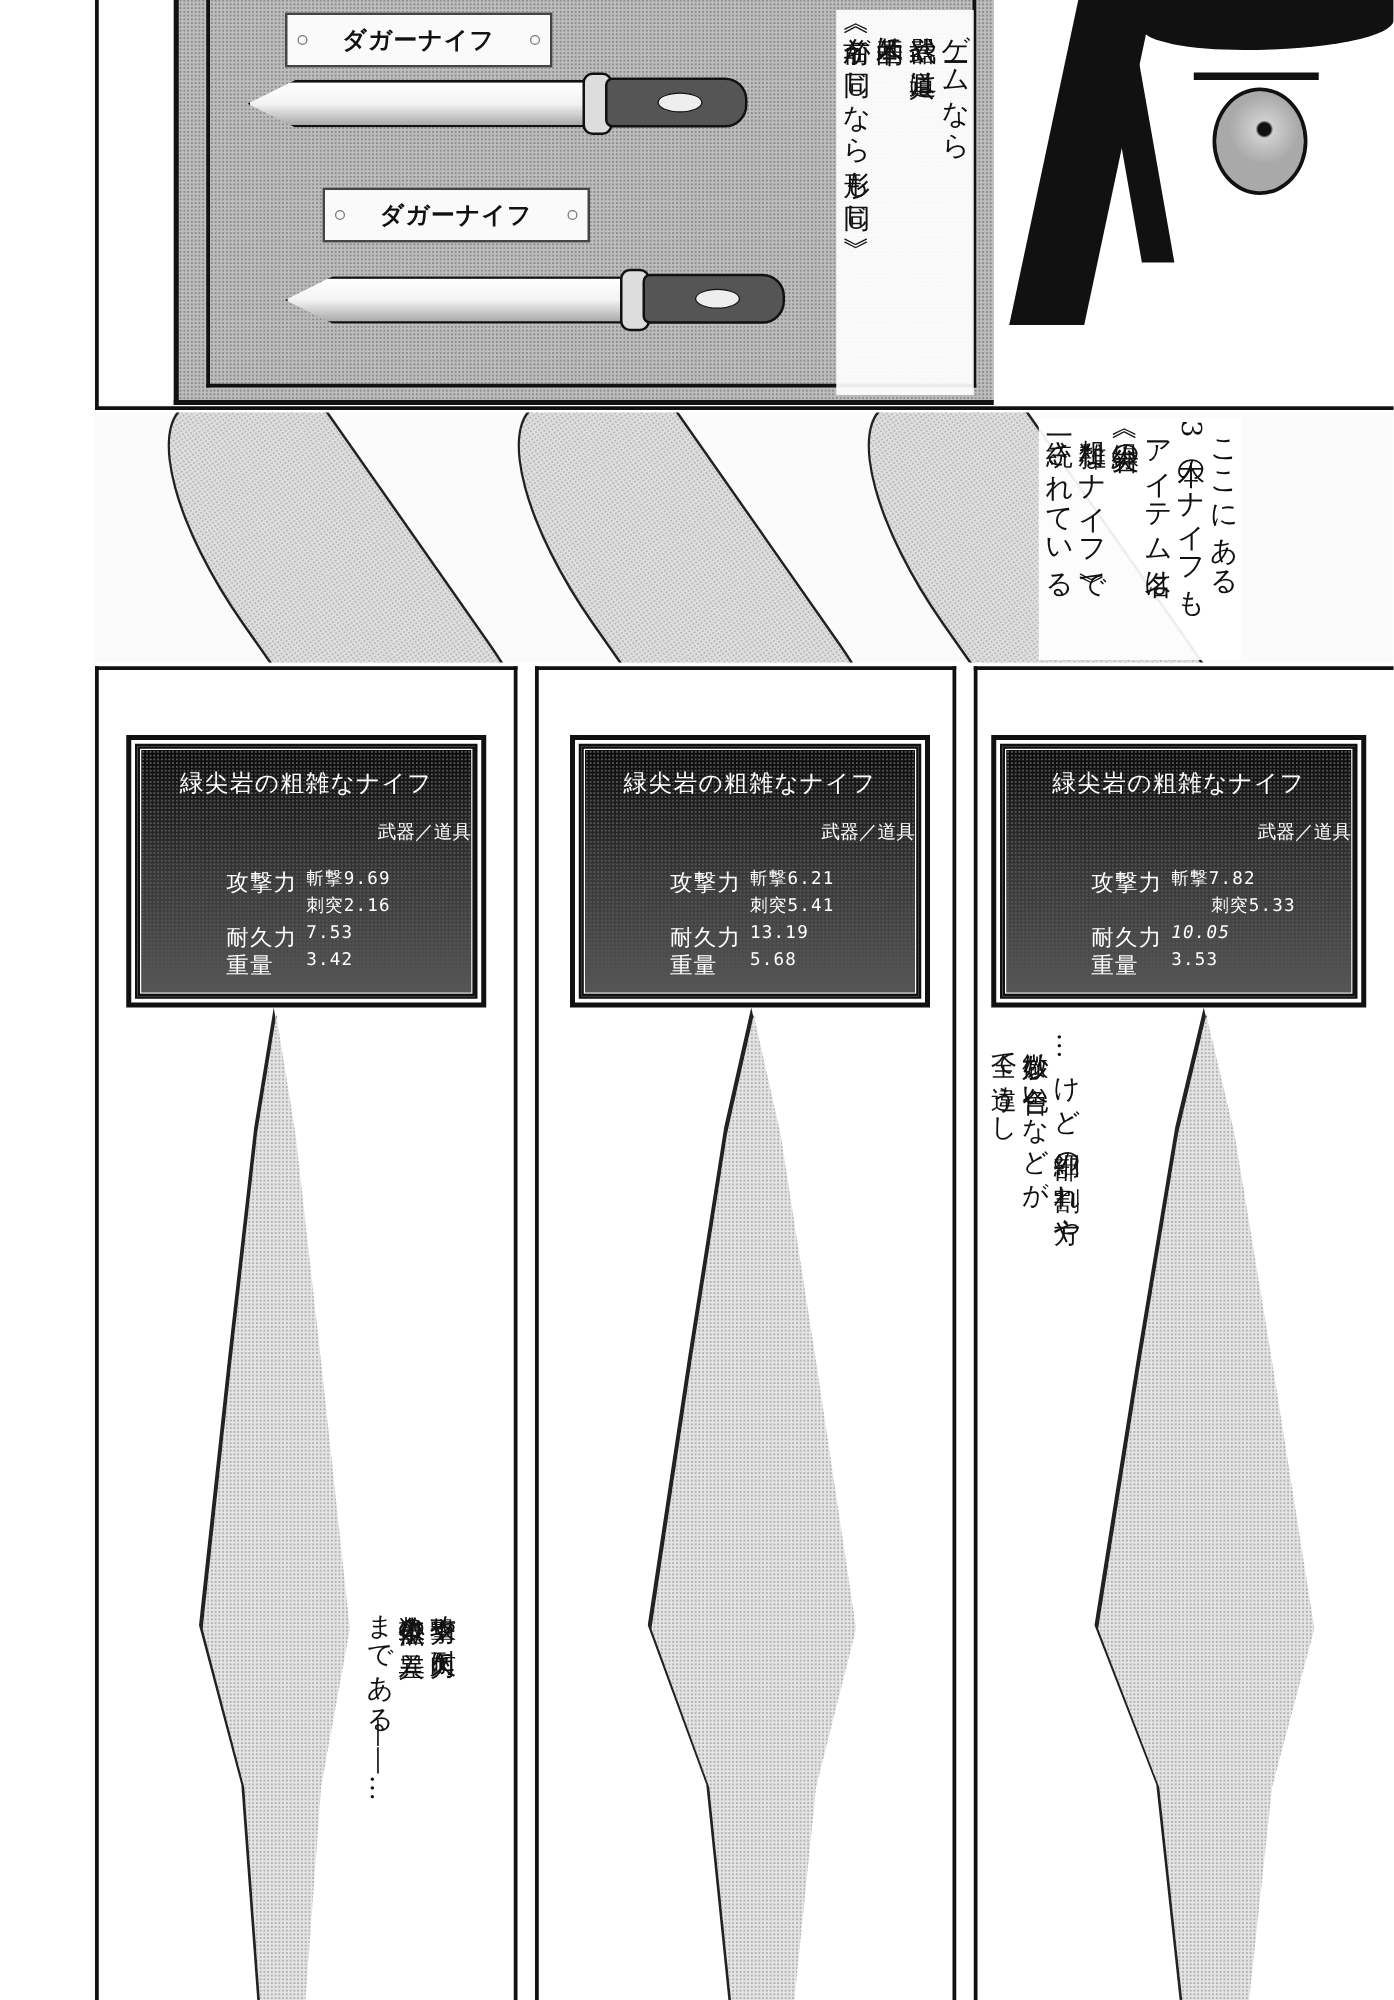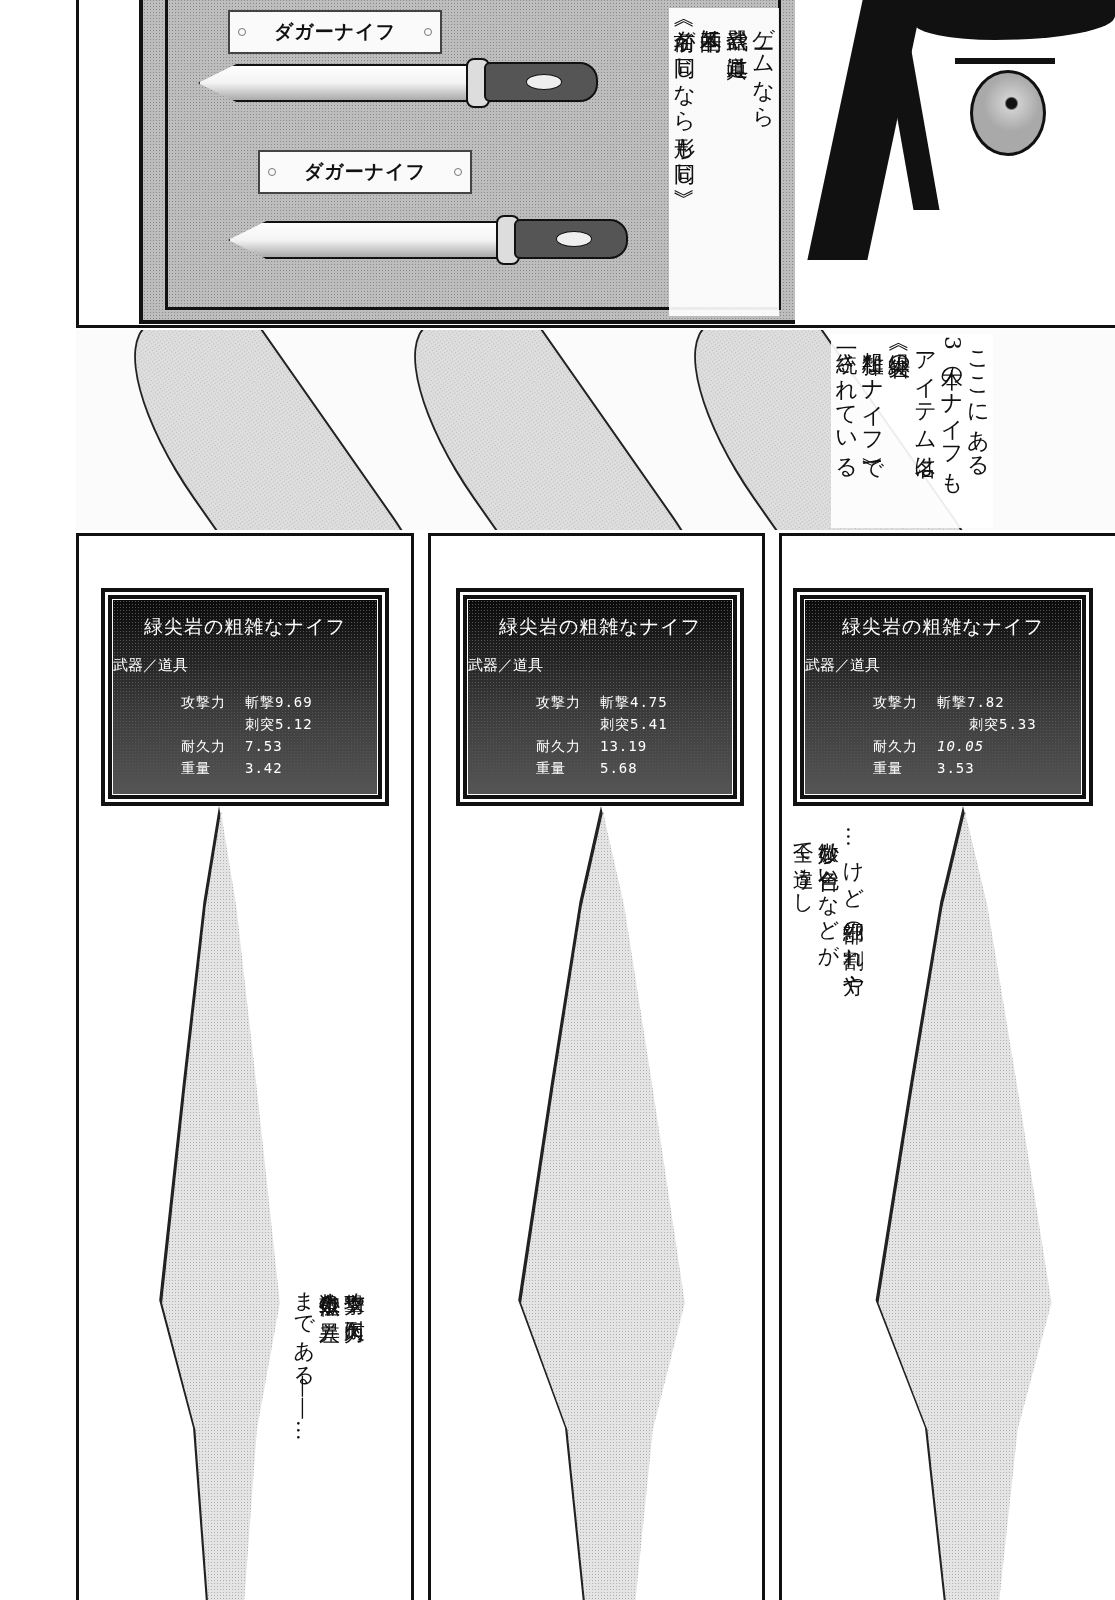--- a/index.html
+++ b/index.html
@@ -29,22 +29,22 @@
   .pb { top:533px; height:1315px; border-bottom:none; }
   #p3 { left:76px; width:338px; }
   #p4 { left:428px; width:337px; }
   #p5 { left:779px; width:336px; border-right:none; }
   .status { position:absolute; top:52px; width:288px; height:218px; background:#fff; border:4px solid #111; box-sizing:border-box; padding:3px; }
   .status-in { width:100%; height:100%; border:2px solid #111; box-sizing:border-box; padding:2px; background:#fff; }
   .status-core { width:100%; height:100%; box-sizing:border-box; border:1px solid #fff; outline:2px solid #111;
      background:#222; background-image: radial-gradient(#555 0.8px, transparent 1px), linear-gradient(#0a0a0a, #3a3a3a 55%, #555);
      background-size:3px 3px, 100% 100%; color:#fff; position:relative; }
   .st-title { position:absolute; top:14px; left:0; right:0; text-align:center; font-size:19px; letter-spacing:1px; }
-  .st-type { position:absolute; top:56px; left:0; right:0; text-align:left; font-size:15px; }
-  .st-row { position:absolute; font-size:14px; letter-spacing:1px; }
+  .st-type { position:absolute; top:56px; left:0; right:0; text-align:right; font-size:15px; }
+  .st-row { position:absolute; font-size:18px; letter-spacing:1px; }
   .st-label { left:68px; } .st-val { left:132px; font-family:"DejaVu Sans Mono", monospace; font-size:14px; }
   .blade-stone { position:absolute; background-color:#e4e4e4; background-image: radial-gradient(#b0b0b0 0.7px, transparent 1px); background-size:3px 3px; border:2px solid #222;
      clip-path: polygon(50% 0, 62% 12%, 78% 35%, 96% 62%, 78% 78%, 68% 100%, 40% 100%, 30% 78%, 4% 62%, 22% 35%, 38% 12%); }
   .blade-edge { position:absolute; background:#222;
      clip-path: polygon(50% 0, 62% 12%, 78% 35%, 96% 62%, 78% 78%, 68% 100%, 40% 100%, 30% 78%, 4% 62%, 22% 35%, 38% 12%); }
   .gutter-left { position:absolute; left:0; top:0; width:76px; height:1600px; background:#fff; }
 </style>
 </head>
 <body>
 
@@ -105,21 +105,21 @@
 </div>
 
 <div class="panel pb" id="p3">
   <div class="status" style="left:22px;">
     <div class="status-in">
         <div class="status-core">
       <div class="st-title">緑尖岩の粗雑なナイフ</div>
       <div class="st-type">武器／道具</div>
       <div class="st-row st-label" style="top:94px;">攻撃力</div>
       <div class="st-row st-val" style="top:94px;"><span>斬撃</span><span>9.69</span></div>
-      <div class="st-row st-val" style="top:116px;"><span>刺突</span><span>5.12</span></div>
+      <div class="st-row st-val" style="top:116px;"><span>刺突</span><span>2.16</span></div>
       <div class="st-row st-label" style="top:138px;">耐久力</div>
       <div class="st-row st-val" style="top:138px;">7.53</div>
       <div class="st-row st-label" style="top:160px;">重量</div>
       <div class="st-row st-val" style="top:160px;">3.42</div>
     </div>
       </div>
   </div>
   <div class="blade-edge" style="left:75px; top:270px; width:130px; height:797px;"></div>
   <div class="blade-stone" style="left:78px; top:276px; width:124px; height:788px;"></div>
   <div class="vtext" style="left:212px; top:740px; font-size:21px; height:300px; white-space:pre; background:transparent;">攻撃力や耐久力に
@@ -127,21 +127,21 @@
 まである――…</div>
 </div>
 
 <div class="panel pb" id="p4">
   <div class="status" style="left:25px;">
     <div class="status-in">
         <div class="status-core">
       <div class="st-title">緑尖岩の粗雑なナイフ</div>
       <div class="st-type">武器／道具</div>
       <div class="st-row st-label" style="top:94px;">攻撃力</div>
-      <div class="st-row st-val" style="top:94px;"><span>斬撃</span><span>4.75</span></div>
+      <div class="st-row st-val" style="top:94px;"><span>斬撃</span><span>6.21</span></div>
       <div class="st-row st-val" style="top:116px;"><span>刺突</span><span>5.41</span></div>
       <div class="st-row st-label" style="top:138px;">耐久力</div>
       <div class="st-row st-val" style="top:138px;">13.19</div>
       <div class="st-row st-label" style="top:160px;">重量</div>
       <div class="st-row st-val" style="top:160px;">5.68</div>
     </div>
       </div>
   </div>
   <div class="blade-edge" style="left:80px; top:270px; width:180px; height:797px;"></div>
   <div class="blade-stone" style="left:83px; top:276px; width:174px; height:788px;"></div>

